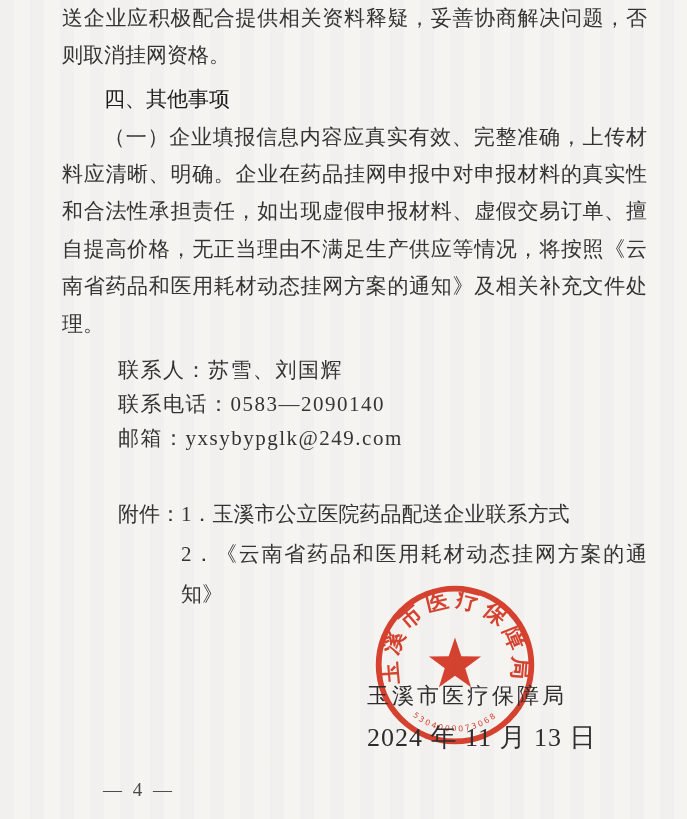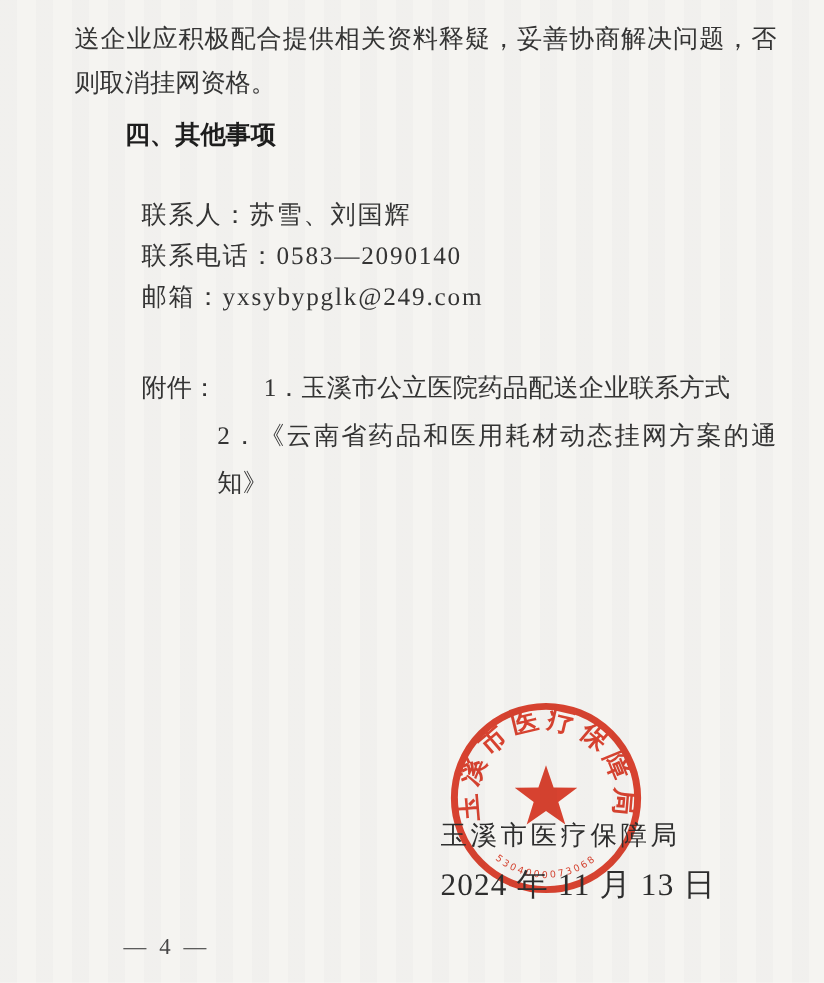--- a/index.html
+++ b/index.html
@@ -8,49 +8,49 @@
     position: relative;
     overflow: hidden;
     background-color: #f5f4f1;
     background-image: repeating-linear-gradient(90deg,
       rgba(130,130,145,0.035) 0px, rgba(130,130,145,0.035) 14px,
       rgba(255,255,255,0.0) 14px, rgba(255,255,255,0.0) 30px);
     font-family: "Liberation Serif", "DejaVu Serif", serif;
     color: #343434;
   }
   .doc {
-    padding: 14px 40px 0 62px;
+    padding: 0 40px 0 62px;
     font-size: 21px;
     line-height: 1.78;
     text-align: justify;
   }
   .para-cont { margin: 0; text-indent: 0; }
   .section-heading {
     margin: 4px 0 0 0;
     font-family: "Liberation Sans", "DejaVu Sans", sans-serif;
-    font-weight: 700;
+    font-weight: 400;
     font-size: 21px;
     line-height: 1.9;
     text-indent: 2em;
     color: #1d1d1d;
   }
   .para { margin: 0; text-indent: 2em; }
   .contact-block {
-    margin: 29px 0 0 56px;
+    margin: 10px 0 0 56px;
     line-height: 1.62;
     letter-spacing: 1.5px;
   }
   .contact-line { margin: 0; }
   .attachments {
     display: flex;
     margin: 40px 0 0 56px;
     line-height: 1.9;
   }
   .attachments .label { white-space: nowrap; }
-  .attachments .items { display: flex; flex-direction: column; align-items: center; }
+  .attachments .items { display: flex; flex-direction: column; }
   .seal-wrap {
     position: absolute;
     left: 372px; top: 582px;
     width: 166px; height: 166px;
     mix-blend-mode: multiply;
     opacity: 0.93;
   }
   .signature-block {
     position: absolute;
     left: 367px; top: 681px;
@@ -73,20 +73,21 @@
     letter-spacing: 3px;
     color: #474747;
   }
 </style>
 </head>
 <body>
 
 <div class="doc">
   <p class="para-cont">送企业应积极配合提供相关资料释疑，妥善协商解决问题，否则取消挂网资格。</p>
   <h3 class="section-heading">四、其他事项</h3>
+  <p class="para">（一）企业填报信息内容应真实有效、完整准确，上传材料应清晰、明确。企业在药品挂网申报中对申报材料的真实性和合法性承担责任，如出现虚假申报材料、虚假交易订单、擅自提高价格，无正当理由不满足生产供应等情况，将按照《云南省药品和医用耗材动态挂网方案的通知》及相关补充文件处理。</p>
 
   <div class="contact-block">
     <p class="contact-line">联系人：苏雪、刘国辉</p>
     <p class="contact-line">联系电话：0583—2090140</p>
     <p class="contact-line">邮箱：yxsybypglk@249.com</p>
   </div>
 
   <div class="attachments">
     <span class="label">附件：</span>
     <span class="items">

